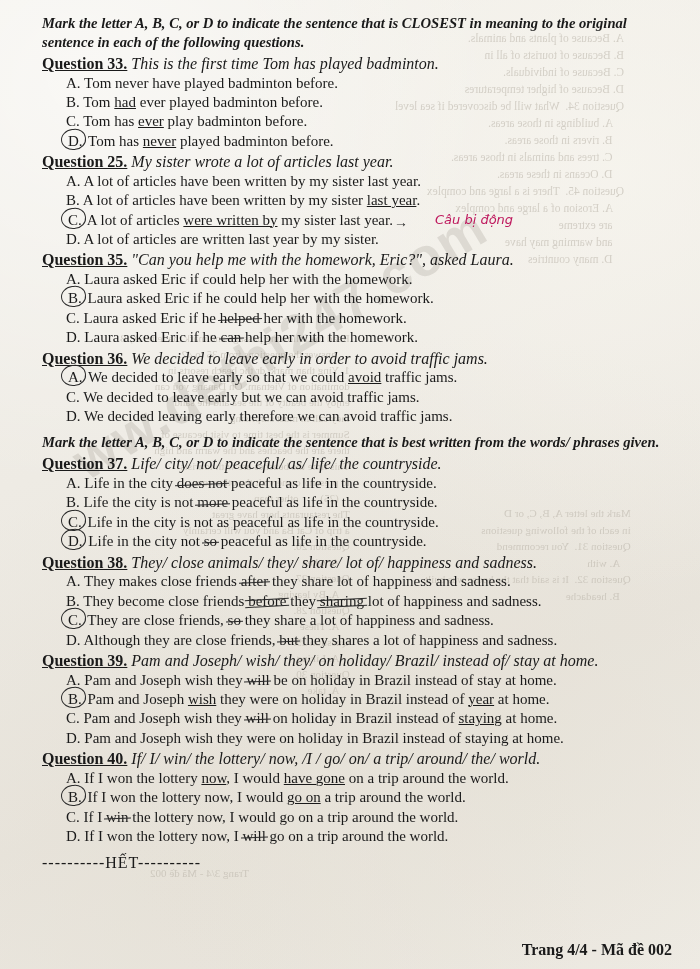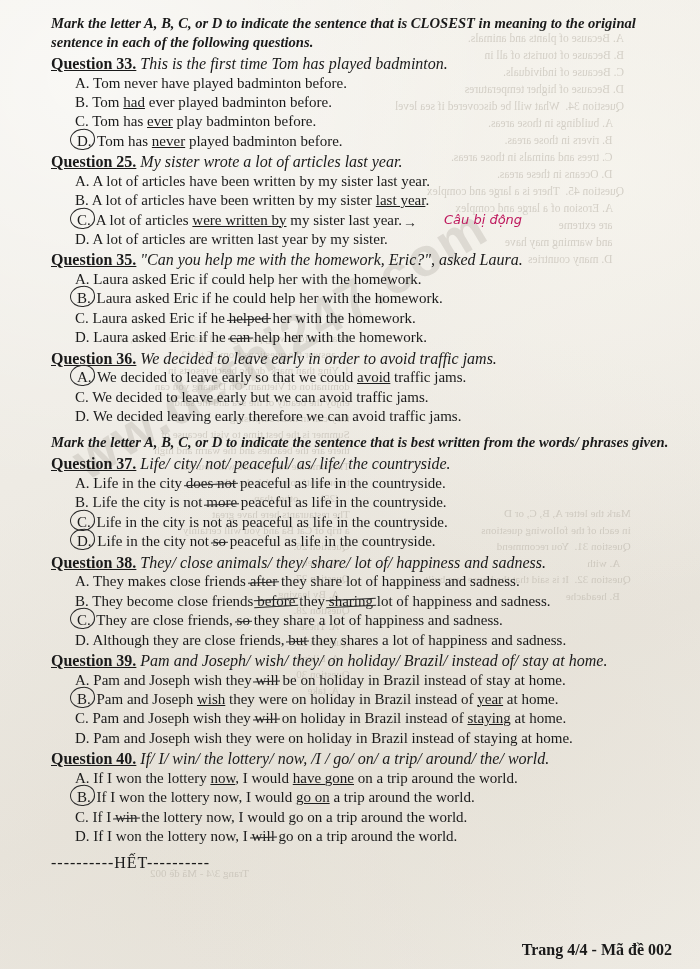--- a/index.html
+++ b/index.html
@@ -48,21 +48,21 @@
     font-size:54px;
     font-weight:bold;
     color:rgba(120,115,105,0.18);
     transform:rotate(-31deg);
     letter-spacing:2px;
     white-space:nowrap;
     pointer-events:none;
     user-select:none;
   }
 
-  .content{position:absolute;inset:0;padding:14px 26px 0 18px;box-sizing:border-box;margin-left:33px;}
+  .content{position:absolute;inset:0;padding:14px 26px 0 42px;box-sizing:border-box;}
 
   .instr{
     font-style:italic;
     font-weight:bold;
     font-size:14.6px;
     line-height:19px;
     margin-bottom:2px;
   }
   .qline{font-size:16px;line-height:19.6px;margin-top:1px;}
   .qnum{font-weight:bold;text-decoration:underline;}

